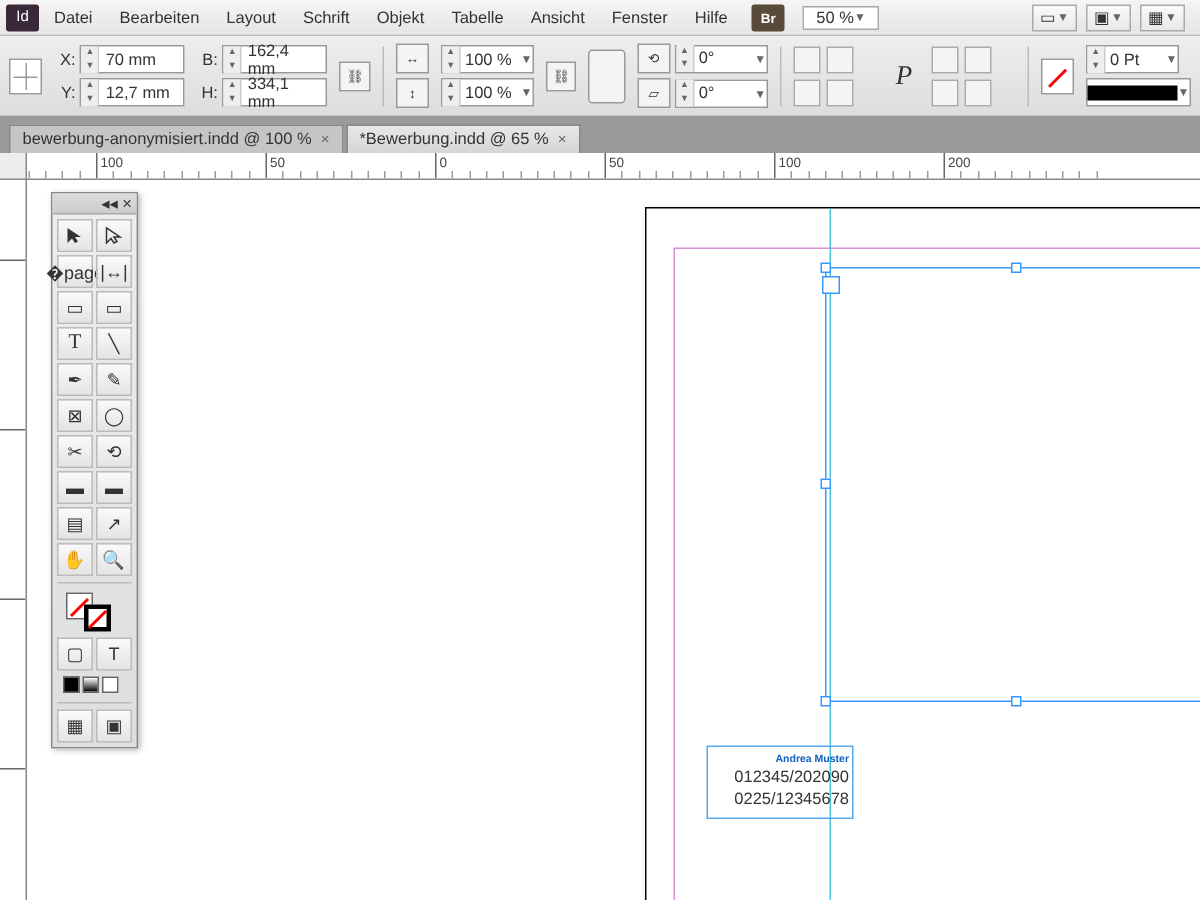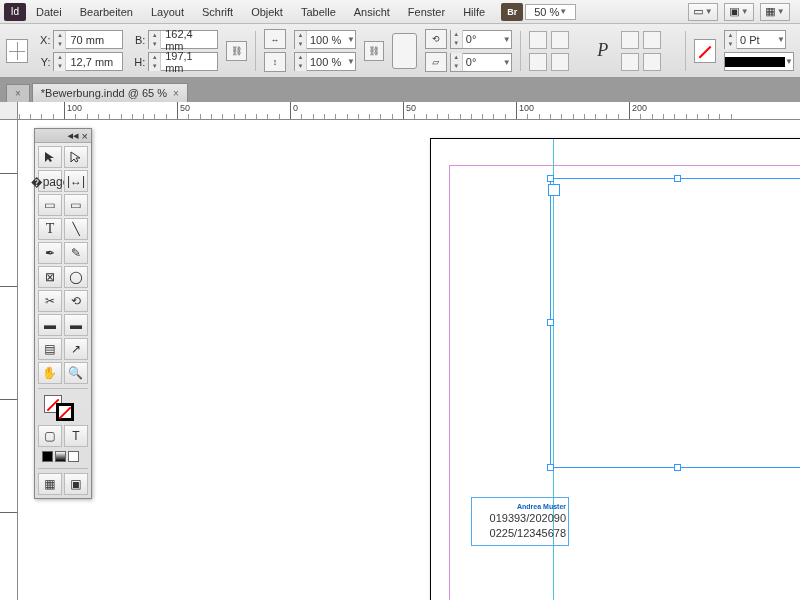--- a/index.html
+++ b/index.html
@@ -1,21 +1,21 @@
 <!DOCTYPE html>
 <html><head>
 <meta charset="utf-8">
 <style>
 *{margin:0;padding:0;box-sizing:border-box;font-family:"Segoe UI",Tahoma,sans-serif;font-size:11px;color:#333;user-select:none}
 body{background:#fff;width:800px;height:600px;overflow:hidden;position:relative}
 .menubar{height:24px;background:linear-gradient(#f5f5f5,#e5e5e5);border-bottom:1px solid #bbb;display:flex;align-items:center;padding:0 4px;gap:2px}
 .id-badge{width:22px;height:18px;background:#3a2838;color:#fff;display:flex;align-items:center;justify-content:center;font-weight:normal;font-size:10px;border-radius:2px}
 .menu-item{padding:3px 8px;cursor:default}
 .br-badge{width:22px;height:18px;background:#5a4a3a;color:#fff;display:flex;align-items:center;justify-content:center;font-weight:bold;font-size:9px;border-radius:2px;margin-left:6px}
-.zoom-box{display:flex;align-items:flex-start;gap:4px}
+.zoom-box{margin-left:10px;display:flex;align-items:flex-start;gap:4px}
 .zoom-val{border:1px solid #aaa;background:#fff;padding:1px 8px;min-width:44px;display:flex;align-items:center;justify-content:space-between}
 .dd{font-size:8px;color:#666}
 .menu-right{margin-left:auto;display:flex;gap:6px;padding-right:6px}
 .menu-icon-box{width:30px;height:18px;border:1px solid #aaa;background:linear-gradient(#fafafa,#e8e8e8);display:flex;align-items:center;justify-content:center;gap:1px}
 .control-bar{height:54px;background:linear-gradient(#eeeeee,#dddddd);border-bottom:1px solid #999;display:flex;align-items:center;padding:4px 6px;gap:8px}
 .ref-icon{width:24px;height:24px;border:1px solid #999;background:#fff;position:relative}
 .ref-icon::before,.ref-icon::after{content:"";position:absolute;background:#999}
 .ref-icon::before{left:50%;top:2px;bottom:2px;width:1px}
 .ref-icon::after{top:50%;left:2px;right:2px;height:1px}
 .coord-group{display:flex;flex-direction:column;gap:3px}
@@ -142,21 +142,21 @@
           <span class="num-val">162,4 mm</span>
         </div>
       </div>
     <div class="coord-row">
         <span class="coord-label">H:</span>
         <div class="num-input">
           <div class="spinner">
             <span>▲</span>
             <span>▼</span>
           </div>
-          <span class="num-val">197,1 mm</span>
+          <span class="num-val">334,1 mm</span>
         </div>
       </div>
   </div>
   <div class="small-square">⛓</div>
   <div class="vsep"></div>
   <div class="stack-icon">
     <div class="small-square">↔</div>
     <div class="small-square">↕</div>
   </div>
   <div class="pct-group">
@@ -238,20 +238,21 @@
         <div class="num-input" style="min-width:70px">
           <div class="stroke-bar"></div>
           <span class="dd">▼</span>
         </div>
       </div>
   </div>
 </div>
 
 <div class="tab-bar">
   <div class="tab inactive">
+      <span>bewerbung-anonymisiert.indd @ 100 %</span>
       <span class="x">×</span>
     </div>
   <div class="tab">
       <span>*Bewerbung.indd @ 65 %</span>
       <span class="x">×</span>
     </div>
 </div>
 
 <div class="ruler-corner"></div>
 <div class="ruler-h">
@@ -347,21 +348,21 @@
 
       <div class="handle h-ml"></div>
 
       <div class="handle h-bl"></div>
       <div class="handle h-bm"></div>
 
     </div>
     <div class="big-anchor"></div>
     <div class="text-block">
       <div class="name">Andrea Muster</div>
-      <div>019393/202090</div>
+      <div>012345/202090</div>
       <div>0225/12345678</div>
 
     </div>
   </div>
 </div>
 
 <div class="toolbox">
   <div class="toolbox-head">
       <span>◂◂</span>
       <span>×</span>

